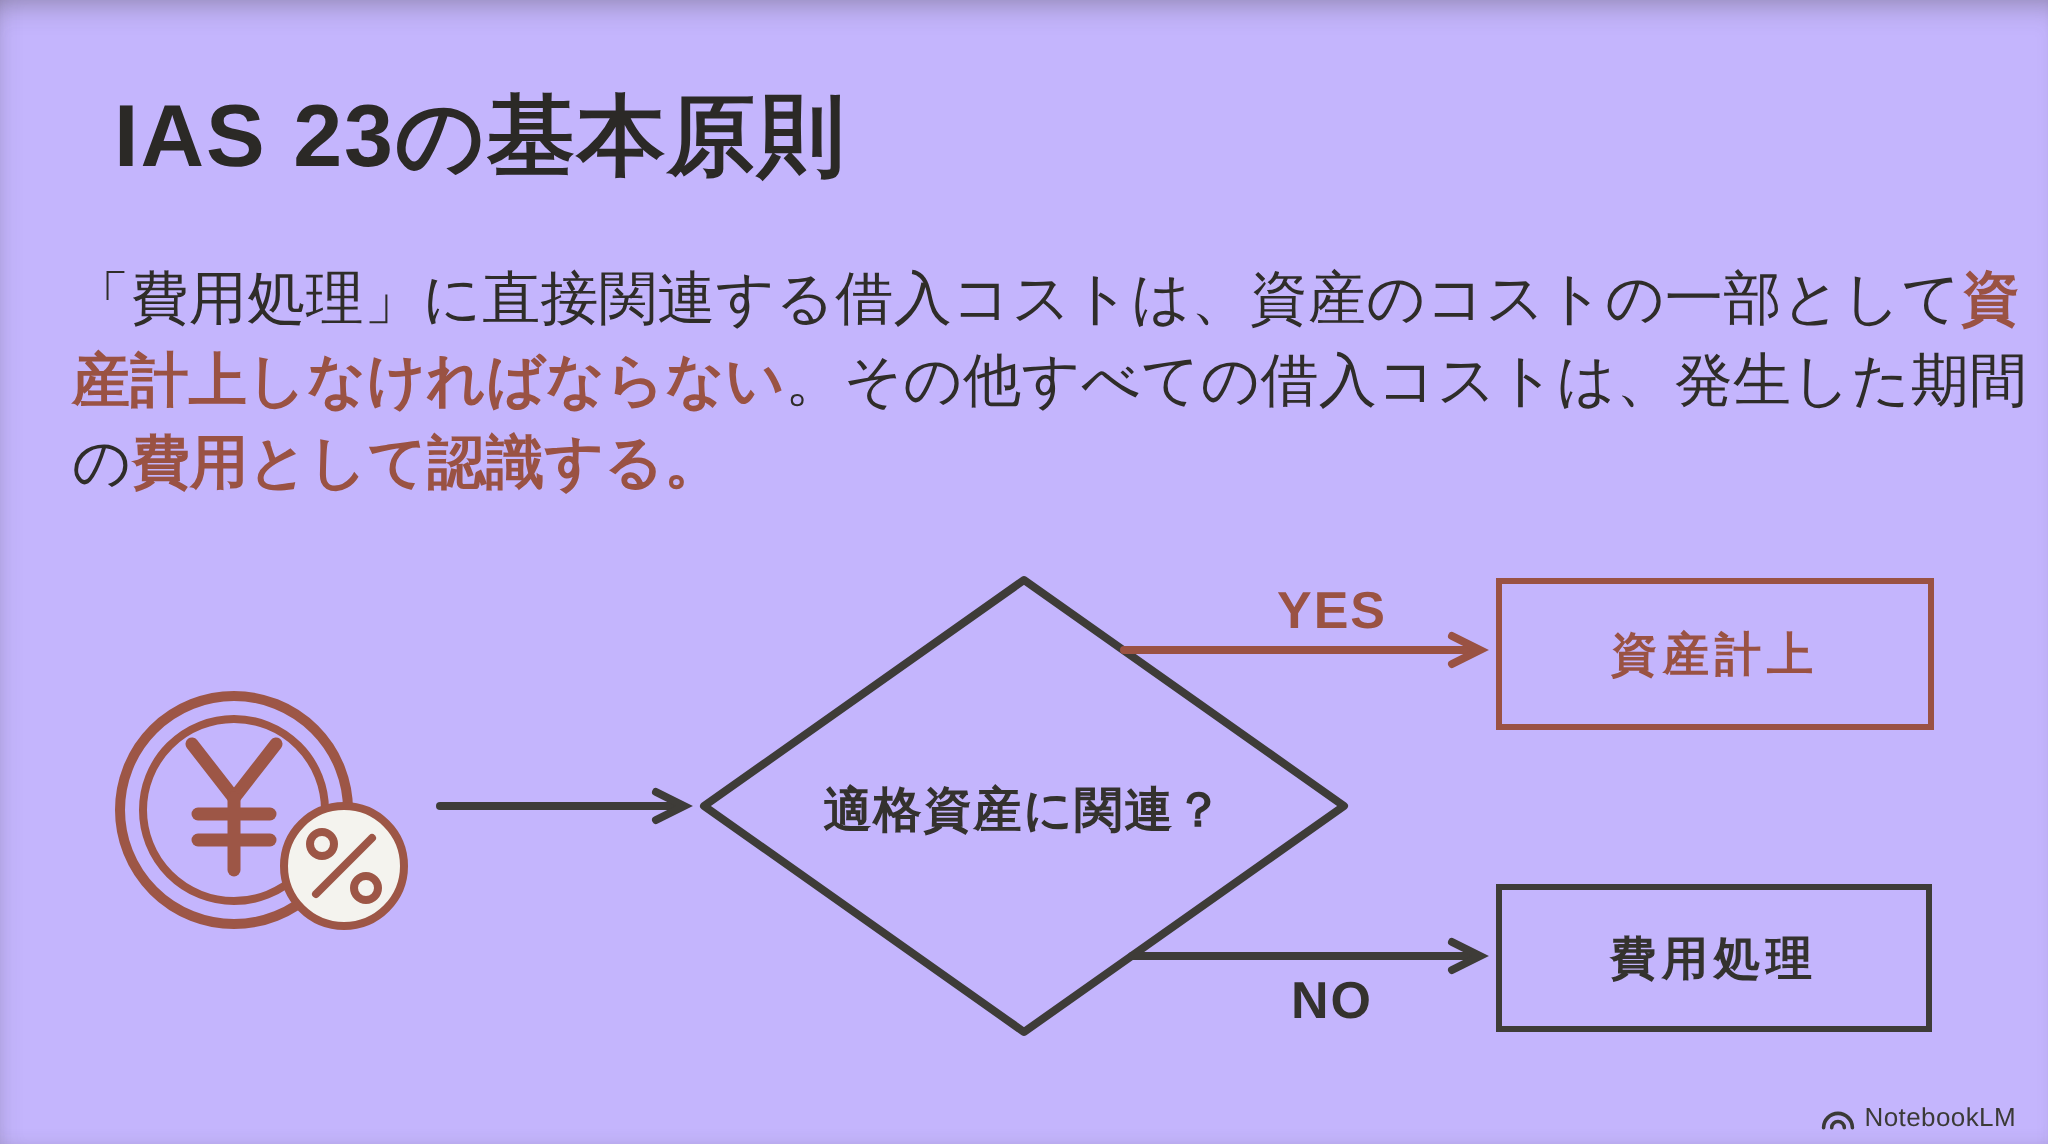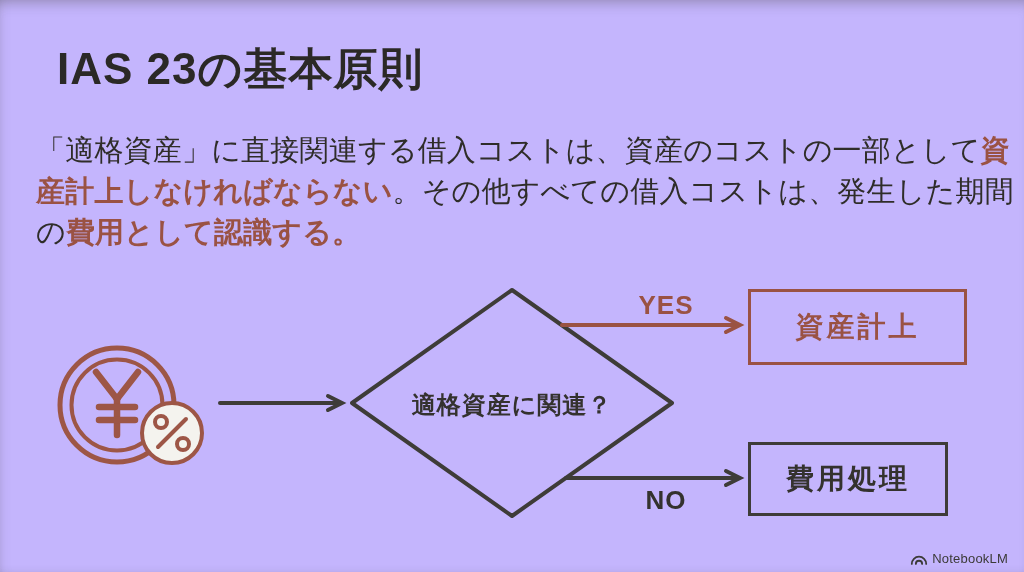--- a/index.html
+++ b/index.html
@@ -30,46 +30,46 @@
   .decision-text{
     left:352px;top:389px;width:320px;text-align:center;
     font-size:24px;color:#34322e;letter-spacing:1px;
   }
   .yes-label{left:580px;top:290px;width:172px;text-align:center;
     font-size:26px;color:#9a5243;letter-spacing:1px;}
   .no-label{left:580px;top:485px;width:172px;text-align:center;
     font-size:26px;color:#34322e;letter-spacing:1px;}
   .result-box{
     position:absolute;display:flex;align-items:center;justify-content:center;
-    font-size:28px;font-weight:800;letter-spacing:3px;
+    font-size:23px;font-weight:800;letter-spacing:3px;
     background:transparent;
   }
   .box-capitalize{
     left:748px;top:289px;width:219px;height:76px;
     border:3px solid #9a5243;color:#9a5243;box-sizing:border-box;
   }
   .box-expense{
-    left:748px;top:442px;width:200px;height:74px;
+    left:748px;top:442px;width:218px;height:74px;
     border:3px solid #3e3c38;color:#34322e;box-sizing:border-box;
   }
   .watermark{
     position:absolute;right:16px;bottom:6px;
     display:flex;align-items:center;gap:4px;
     font-size:13px;font-weight:400;color:#3b3a37;letter-spacing:.2px;
   }
 </style>
 </head>
 <body>
 
 <div class="slide">
 
   <div class="title">IAS 23の基本原則</div>
 
   <div class="paragraph">
-    <span>「適格資産」に直接関連する借入コストは、資産のコストの一部として</span><span class="red">資産計上しなければならない</span><span>。その他すべての借入コストは、発生した期間の</span><span class="red">費用として認識する。</span>
+    <span>「費用処理」に直接関連する借入コストは、資産のコストの一部として</span><span class="red">資産計上しなければならない</span><span>。その他すべての借入コストは、発生した期間の</span><span class="red">費用として認識する。</span>
   </div>
 
   <svg class="flow-svg" width="1024" height="572" viewBox="0 0 1024 572">
 
     <g stroke="#9d5646" fill="none" stroke-linecap="round">
       <circle cx="117" cy="405" r="57" stroke-width="5"></circle>
       <circle cx="117" cy="405" r="45.5" stroke-width="4"></circle>
       <g stroke-width="6.5">
         <path d="M96 372 L117 399"></path>
         <path d="M138 372 L117 399"></path>

